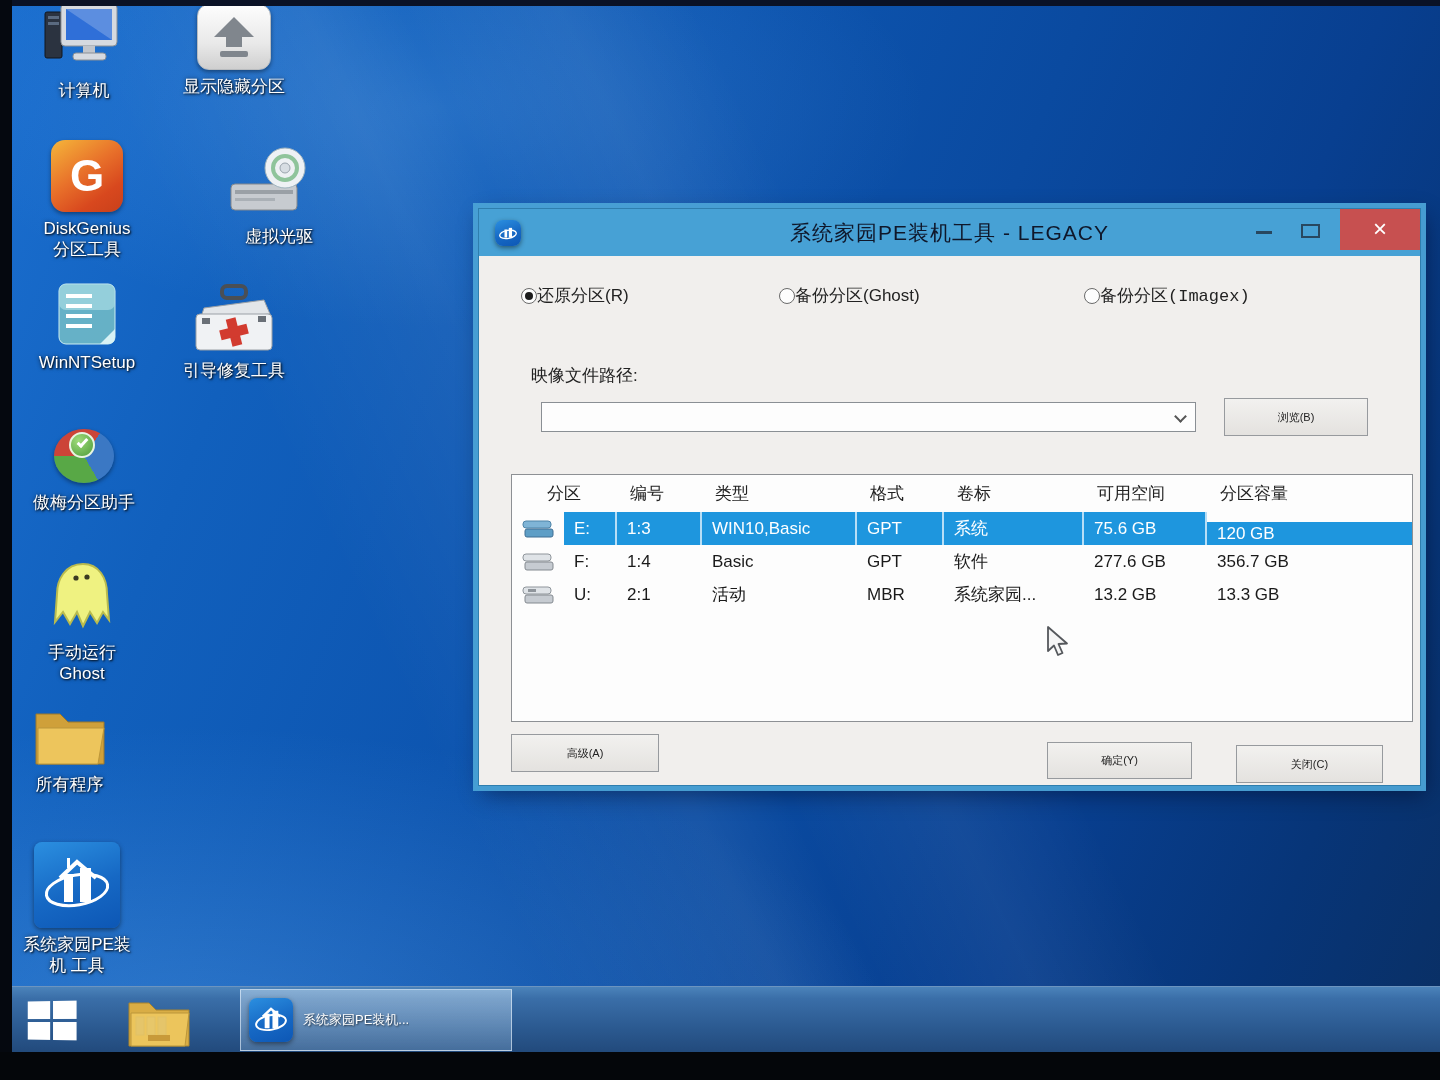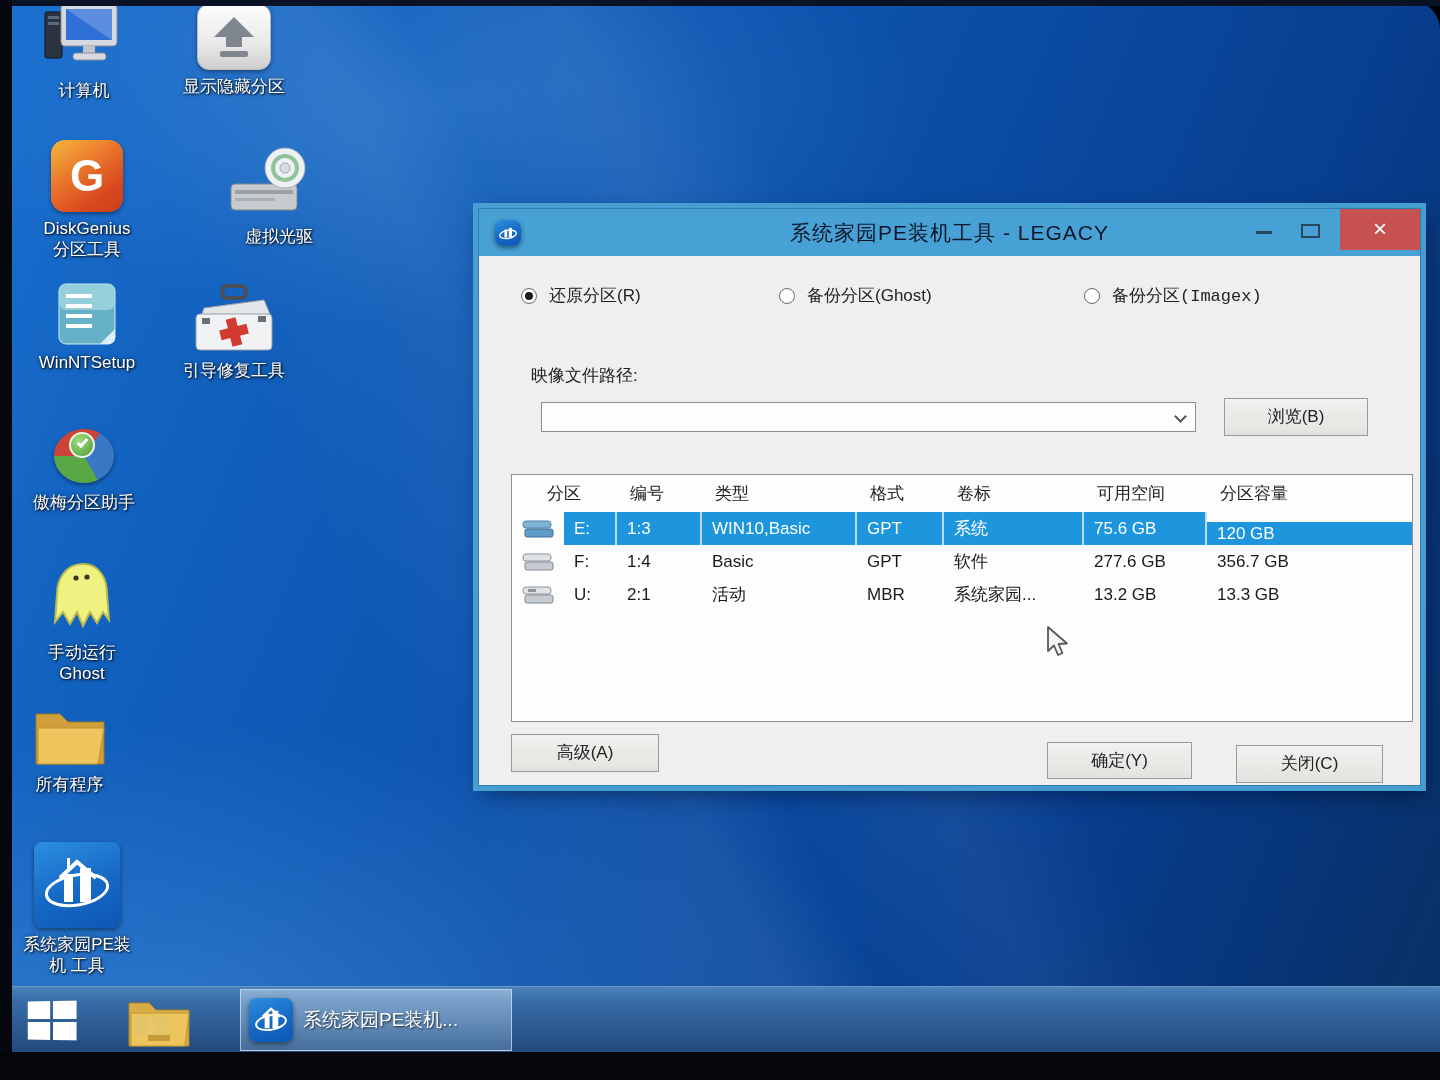--- a/index.html
+++ b/index.html
@@ -6,21 +6,20 @@
   html,body { width:1440px; height:1080px; overflow:hidden; background:#000; }
   body { font-family:"Liberation Sans","DejaVu Sans",sans-serif; position:relative; }
 
   
   .desktop {
     position:absolute; inset:0;
     background:
       radial-gradient(1200px 500px at 12% 95%, rgba(120,190,255,0.28), rgba(120,190,255,0) 60%),
       radial-gradient(900px 400px at 30% 10%, rgba(140,200,255,0.18), rgba(140,200,255,0) 55%),
       linear-gradient(112deg,#1b6fd0 0%,#1160bd 20%,#0d55b0 40%,#0a4aa0 58%,#083f90 74%,#073578 88%,#0a2f63 100%);
-    border-radius: 30px;
   }
   .streaks {
     position:absolute; inset:0;
     background:
       linear-gradient(64deg, rgba(255,255,255,0) 30%, rgba(255,255,255,0.06) 42%, rgba(255,255,255,0) 47%, rgba(255,255,255,0.05) 55%, rgba(255,255,255,0) 62%);
   }
   .bezel-top    { position:absolute; left:0; top:0; width:1440px; height:6px; background:#0a1226; z-index:60; }
   .bezel-left   { position:absolute; left:0; top:0; width:12px; height:1080px; background:#05080f; z-index:60; }
   .bezel-bottom { position:absolute; left:0; top:1052px; width:1440px; height:28px; background:#04060a; z-index:60; }
 
@@ -61,35 +60,35 @@
   .titlebar .ttl { position:absolute; left:0; right:0; top:10px; text-align:center;
     font-size:21px; color:#0f172a; letter-spacing:1px; }
   .btn-min { position:absolute; right:148px; top:22px; width:16px; height:3px; background:#28475f; }
   .btn-max { position:absolute; right:100px; top:15px; width:19px; height:14px; border:2px solid #28475f; }
   .btn-close { position:absolute; right:0; top:0; width:80px; height:41px; background:#c75050;
     color:#fff; font-size:24px; line-height:39px; text-align:center; }
 
   .dlg-body { position:absolute; left:0; top:47px; right:0; bottom:0; background:#f1efed; overflow:hidden; }
 
   .radio-row { position:absolute; left:0; top:28px; width:100%; height:24px; }
-  .radio { position:absolute; display:flex; align-items:center; gap:12px; font-size:17px; color:#222; }
+  .radio { position:absolute; display:flex; align-items:center; gap:0; font-size:17px; color:#222; }
   .radio .circ { width:16px; height:16px; border-radius:50%; background:#fdfdfd; border:1px solid #6a6a6a;
     display:flex; align-items:center; justify-content:center; }
   .radio .circ .dot { width:8px; height:8px; border-radius:50%; background:#1c1c1c; display:none; }
   .radio.checked .circ .dot { display:block; }
 
   .path-label { position:absolute; left:52px; top:108px; font-size:17px; color:#222; }
   .combo { position:absolute; left:62px; top:146px; width:655px; height:30px; background:#fdfdfd;
     border:1px solid #8a8f94; }
   .combo input { position:absolute; left:4px; top:2px; right:30px; bottom:2px; border:none; outline:none;
     background:transparent; font-size:16px; }
   .combo .caret { position:absolute; right:10px; top:9px; width:9px; height:9px;
     border-right:2px solid #555; border-bottom:2px solid #555; transform:rotate(45deg); }
   .btn { background:linear-gradient(180deg,#f2f1ef,#e4e2df); border:1px solid #979a9e;
-    font-size:17px; color:#222; text-align:center; }
+    font-size:11px; color:#222; text-align:center; }
   .btn-browse { position:absolute; left:745px; top:142px; width:144px; height:38px; line-height:36px; }
 
   .listview { position:absolute; left:32px; top:218px; width:902px; height:248px; background:#fdfdfd;
     border:1px solid #8d9094; overflow:hidden; }
   .lv-head { display:grid; grid-template-columns:105px 85px 155px 87px 140px 123px 1fr; height:37px;
     align-items:center; font-size:17px; color:#222; background:#fdfdfd; }
   .lv-head > div { padding-left:13px; white-space:nowrap; overflow:hidden; }
   .lv-head > div:first-child { padding-left:35px; }
   .lv-row { display:grid; grid-template-columns:52px 53px 85px 155px 87px 140px 123px 1fr; height:33px;
     align-items:stretch; font-size:17px; color:#1a1a1a; }
@@ -107,21 +106,21 @@
     background:linear-gradient(180deg,#4b83ba 0%,#3a6ea8 18%,#2c5b92 60%,#224a7c 100%);
     border-top:1px solid rgba(170,210,245,0.55); }
   .startbtn { position:absolute; left:26px; top:14px; width:56px; height:42px; display:grid;
     grid-template-columns:24px 24px; grid-template-rows:18px 18px; gap:3px;
     transform:perspective(300px) rotateY(-16deg); }
   .startbtn i { background:#fff; display:block; }
   .tb-folder { position:absolute; left:126px; top:8px; }
   .task-item { position:absolute; left:240px; top:2px; width:272px; height:62px;
     background:linear-gradient(180deg,rgba(215,235,250,0.45),rgba(160,200,235,0.28));
     border:1px solid rgba(235,245,255,0.6); display:flex; align-items:center; gap:10px; padding-left:8px; }
-  .task-item .tlabel { color:#fff; font-size:19px; white-space:nowrap; overflow:hidden;
+  .task-item .tlabel { color:#fff; font-size:13px; white-space:nowrap; overflow:hidden;
     text-shadow:1px 1px 2px rgba(0,0,0,0.7); }
 
   
   .cursor { position:absolute; left:1046px; top:626px; z-index:70; }
 </style>
 </head>
 <body>
 
 <div class="desktop">
   <div class="streaks"></div>

